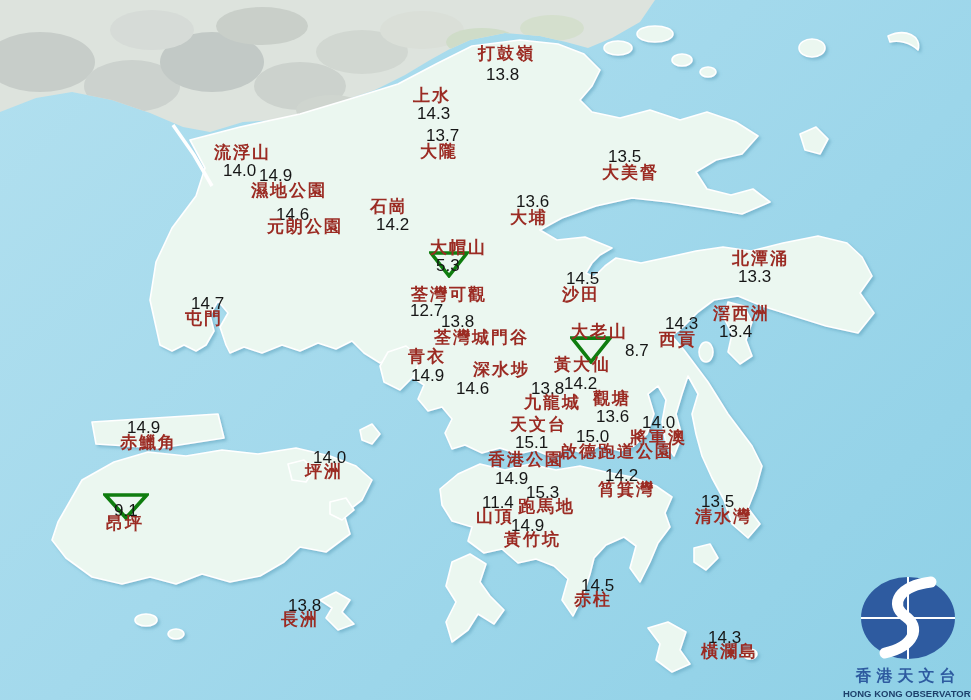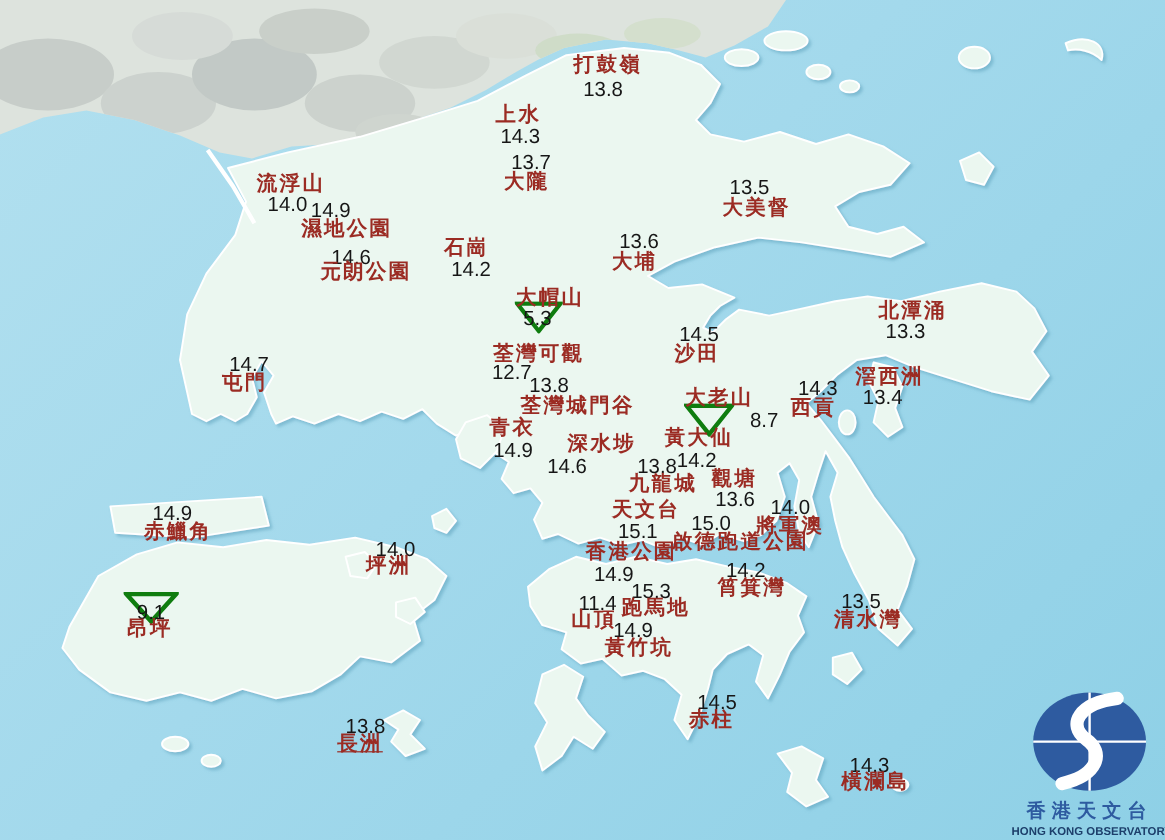--- a/index.html
+++ b/index.html
@@ -231,21 +231,21 @@
       <div class="min-marker" style="left: 103px; top: 493px; width: 46px; height: 27px;">
         <svg viewBox="0 0 40 26" width="100%" height="100%" preserveAspectRatio="none">
       <path d="M2,2 L38,2 L20,24 Z" fill="none" stroke="#0f7d0f" stroke-width="3.4" stroke-linejoin="miter"></path>
         </svg>
       </div>
       <div class="st-value" style="left: 114px; top: 502px;">9.1</div>
       <div class="st-name" style="left: 106px; top: 515px;">昂坪</div>
       <div class="st-value" style="left: 701px; top: 493px;">13.5</div>
       <div class="st-name" style="left: 695px; top: 508px;">清水灣</div>
       <div class="st-value" style="left: 288px; top: 597px;">13.8</div>
-      <div class="st-name" style="left: 281px; top: 611px; text-decoration: underline;">長洲</div>
+      <div class="st-name" style="left: 281px; top: 611px;">長洲</div>
       <div class="st-value" style="left: 581px; top: 577px;">14.5</div>
       <div class="st-name" style="left: 574px; top: 591px;">赤柱</div>
       <div class="st-value" style="left: 708px; top: 629px;">14.3</div>
       <div class="st-name" style="left: 701px; top: 643px;">橫瀾島</div>
     </div>
 
   <div id="logo">
     <svg width="130" height="92" viewBox="0 0 130 92">
       <ellipse cx="65" cy="46" rx="47" ry="41" fill="#2e5ba0"></ellipse>
       <line x1="18" y1="46" x2="112" y2="46" stroke="#ffffff" stroke-width="2"></line>

